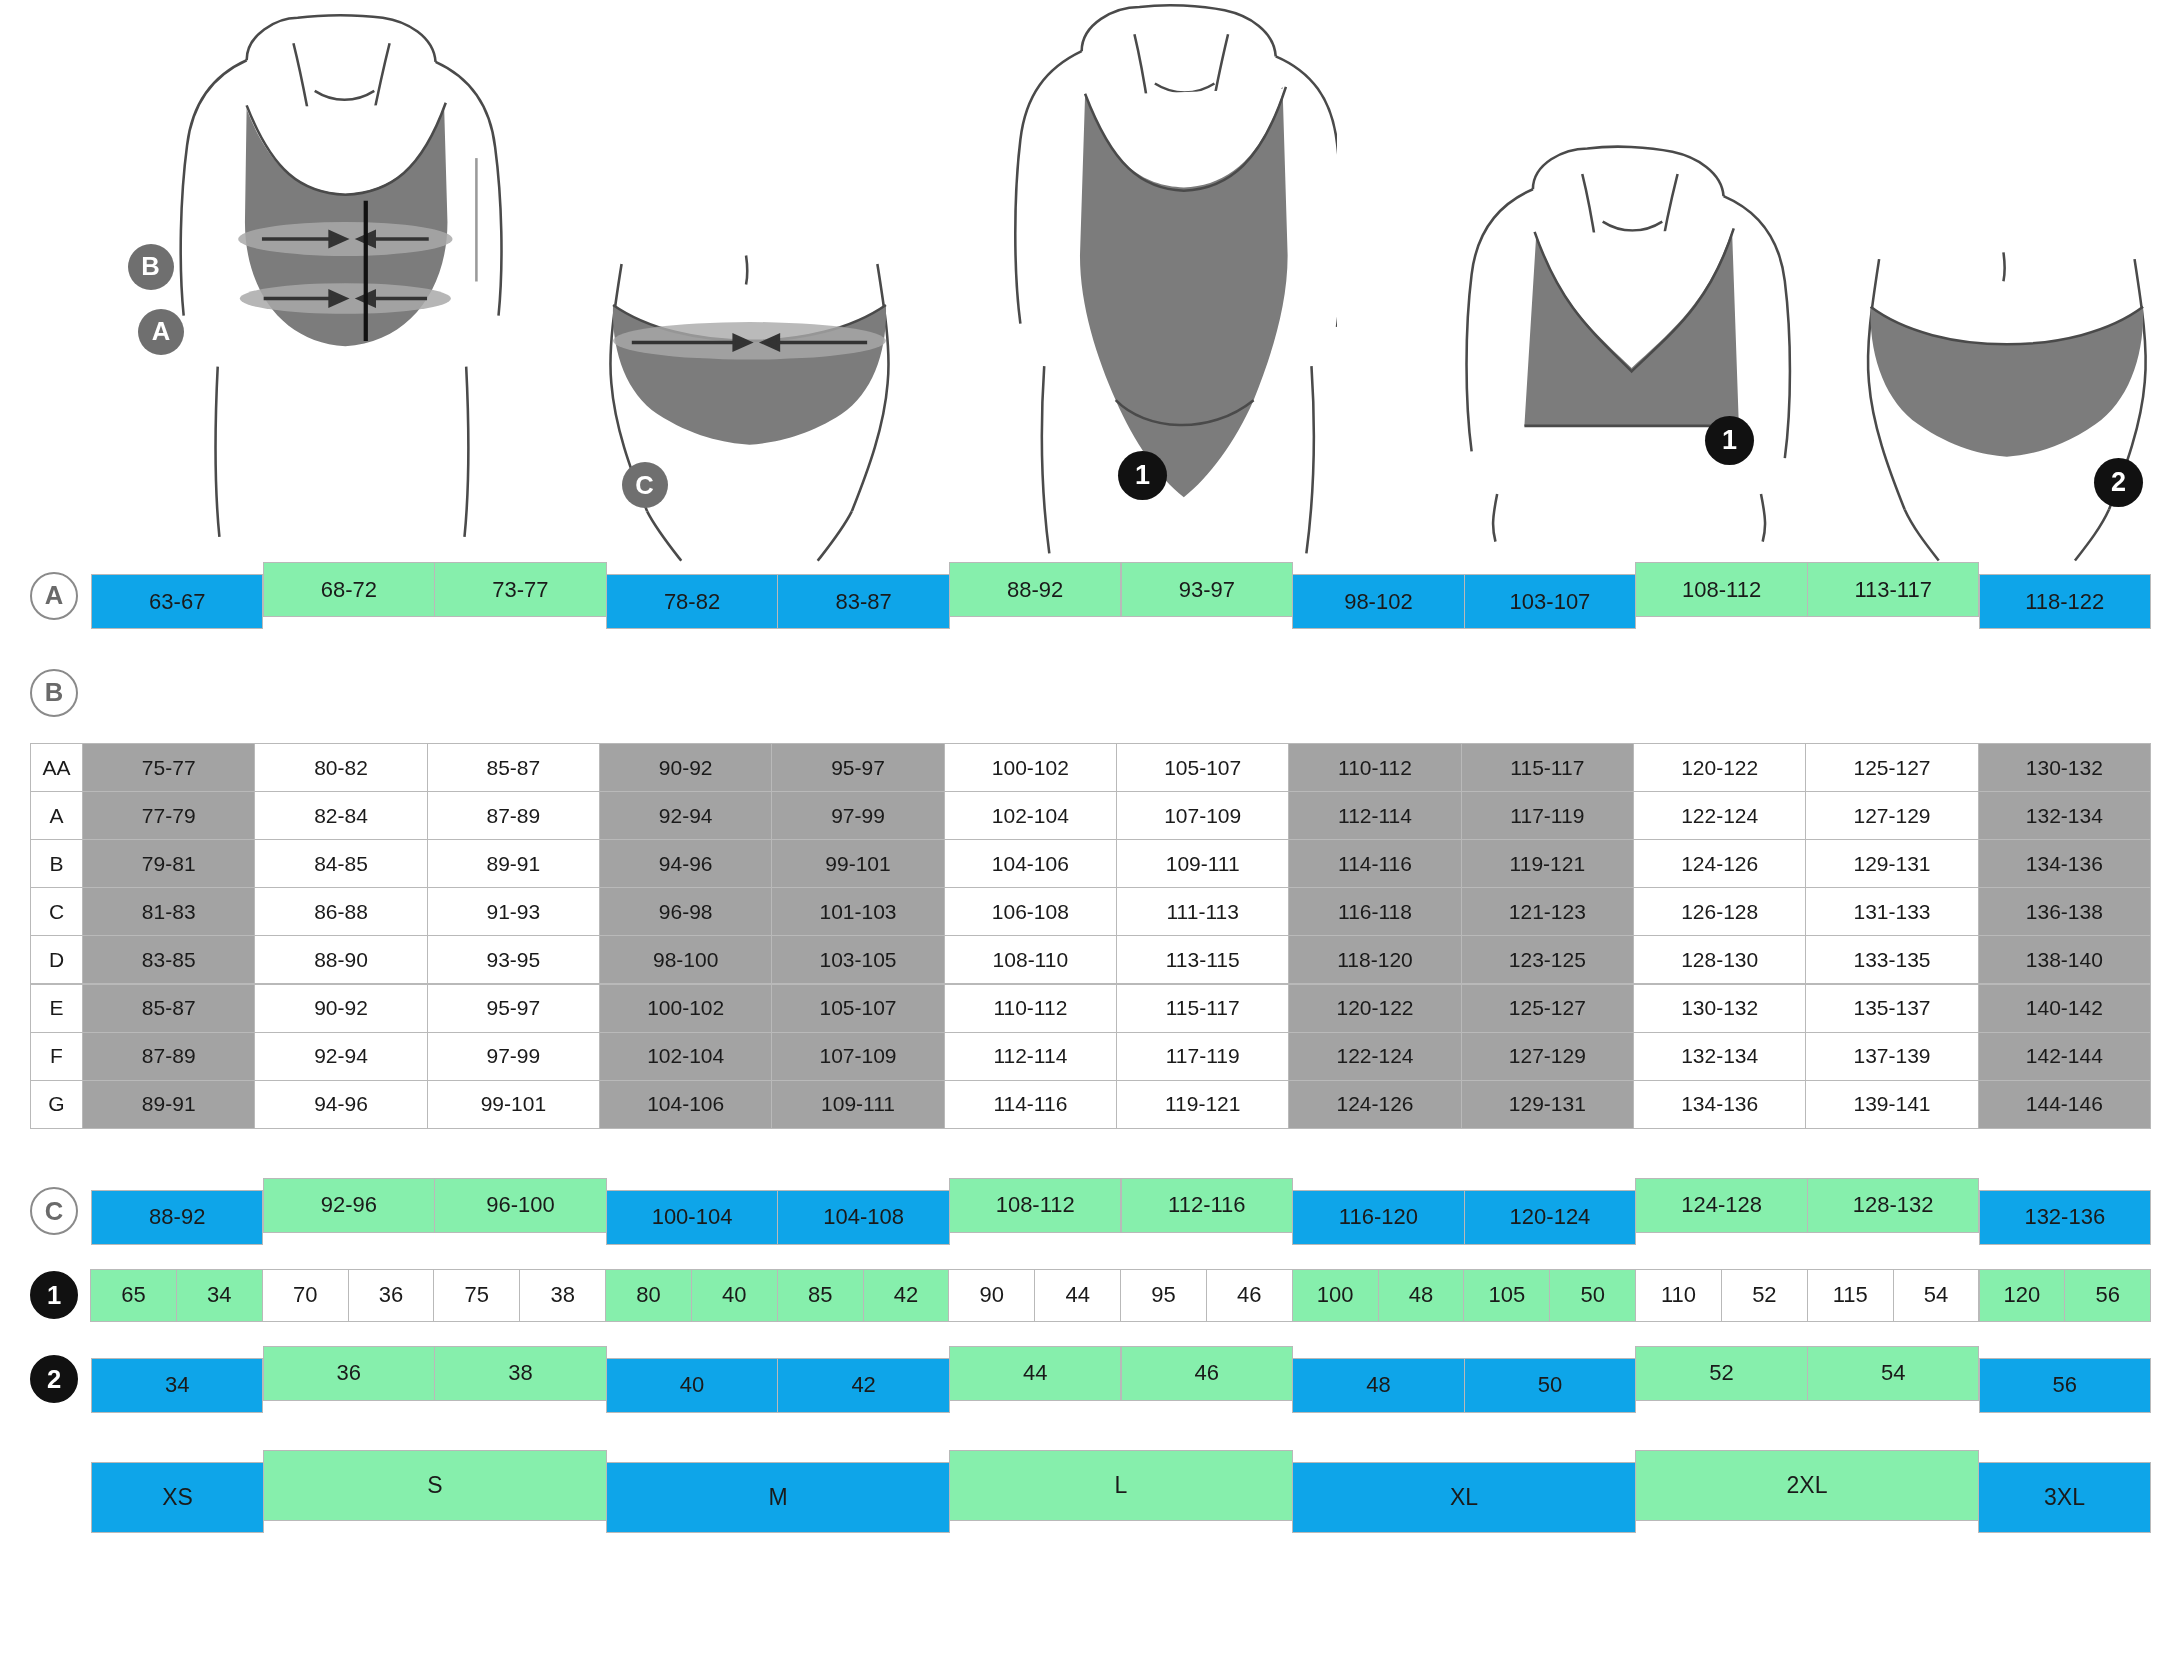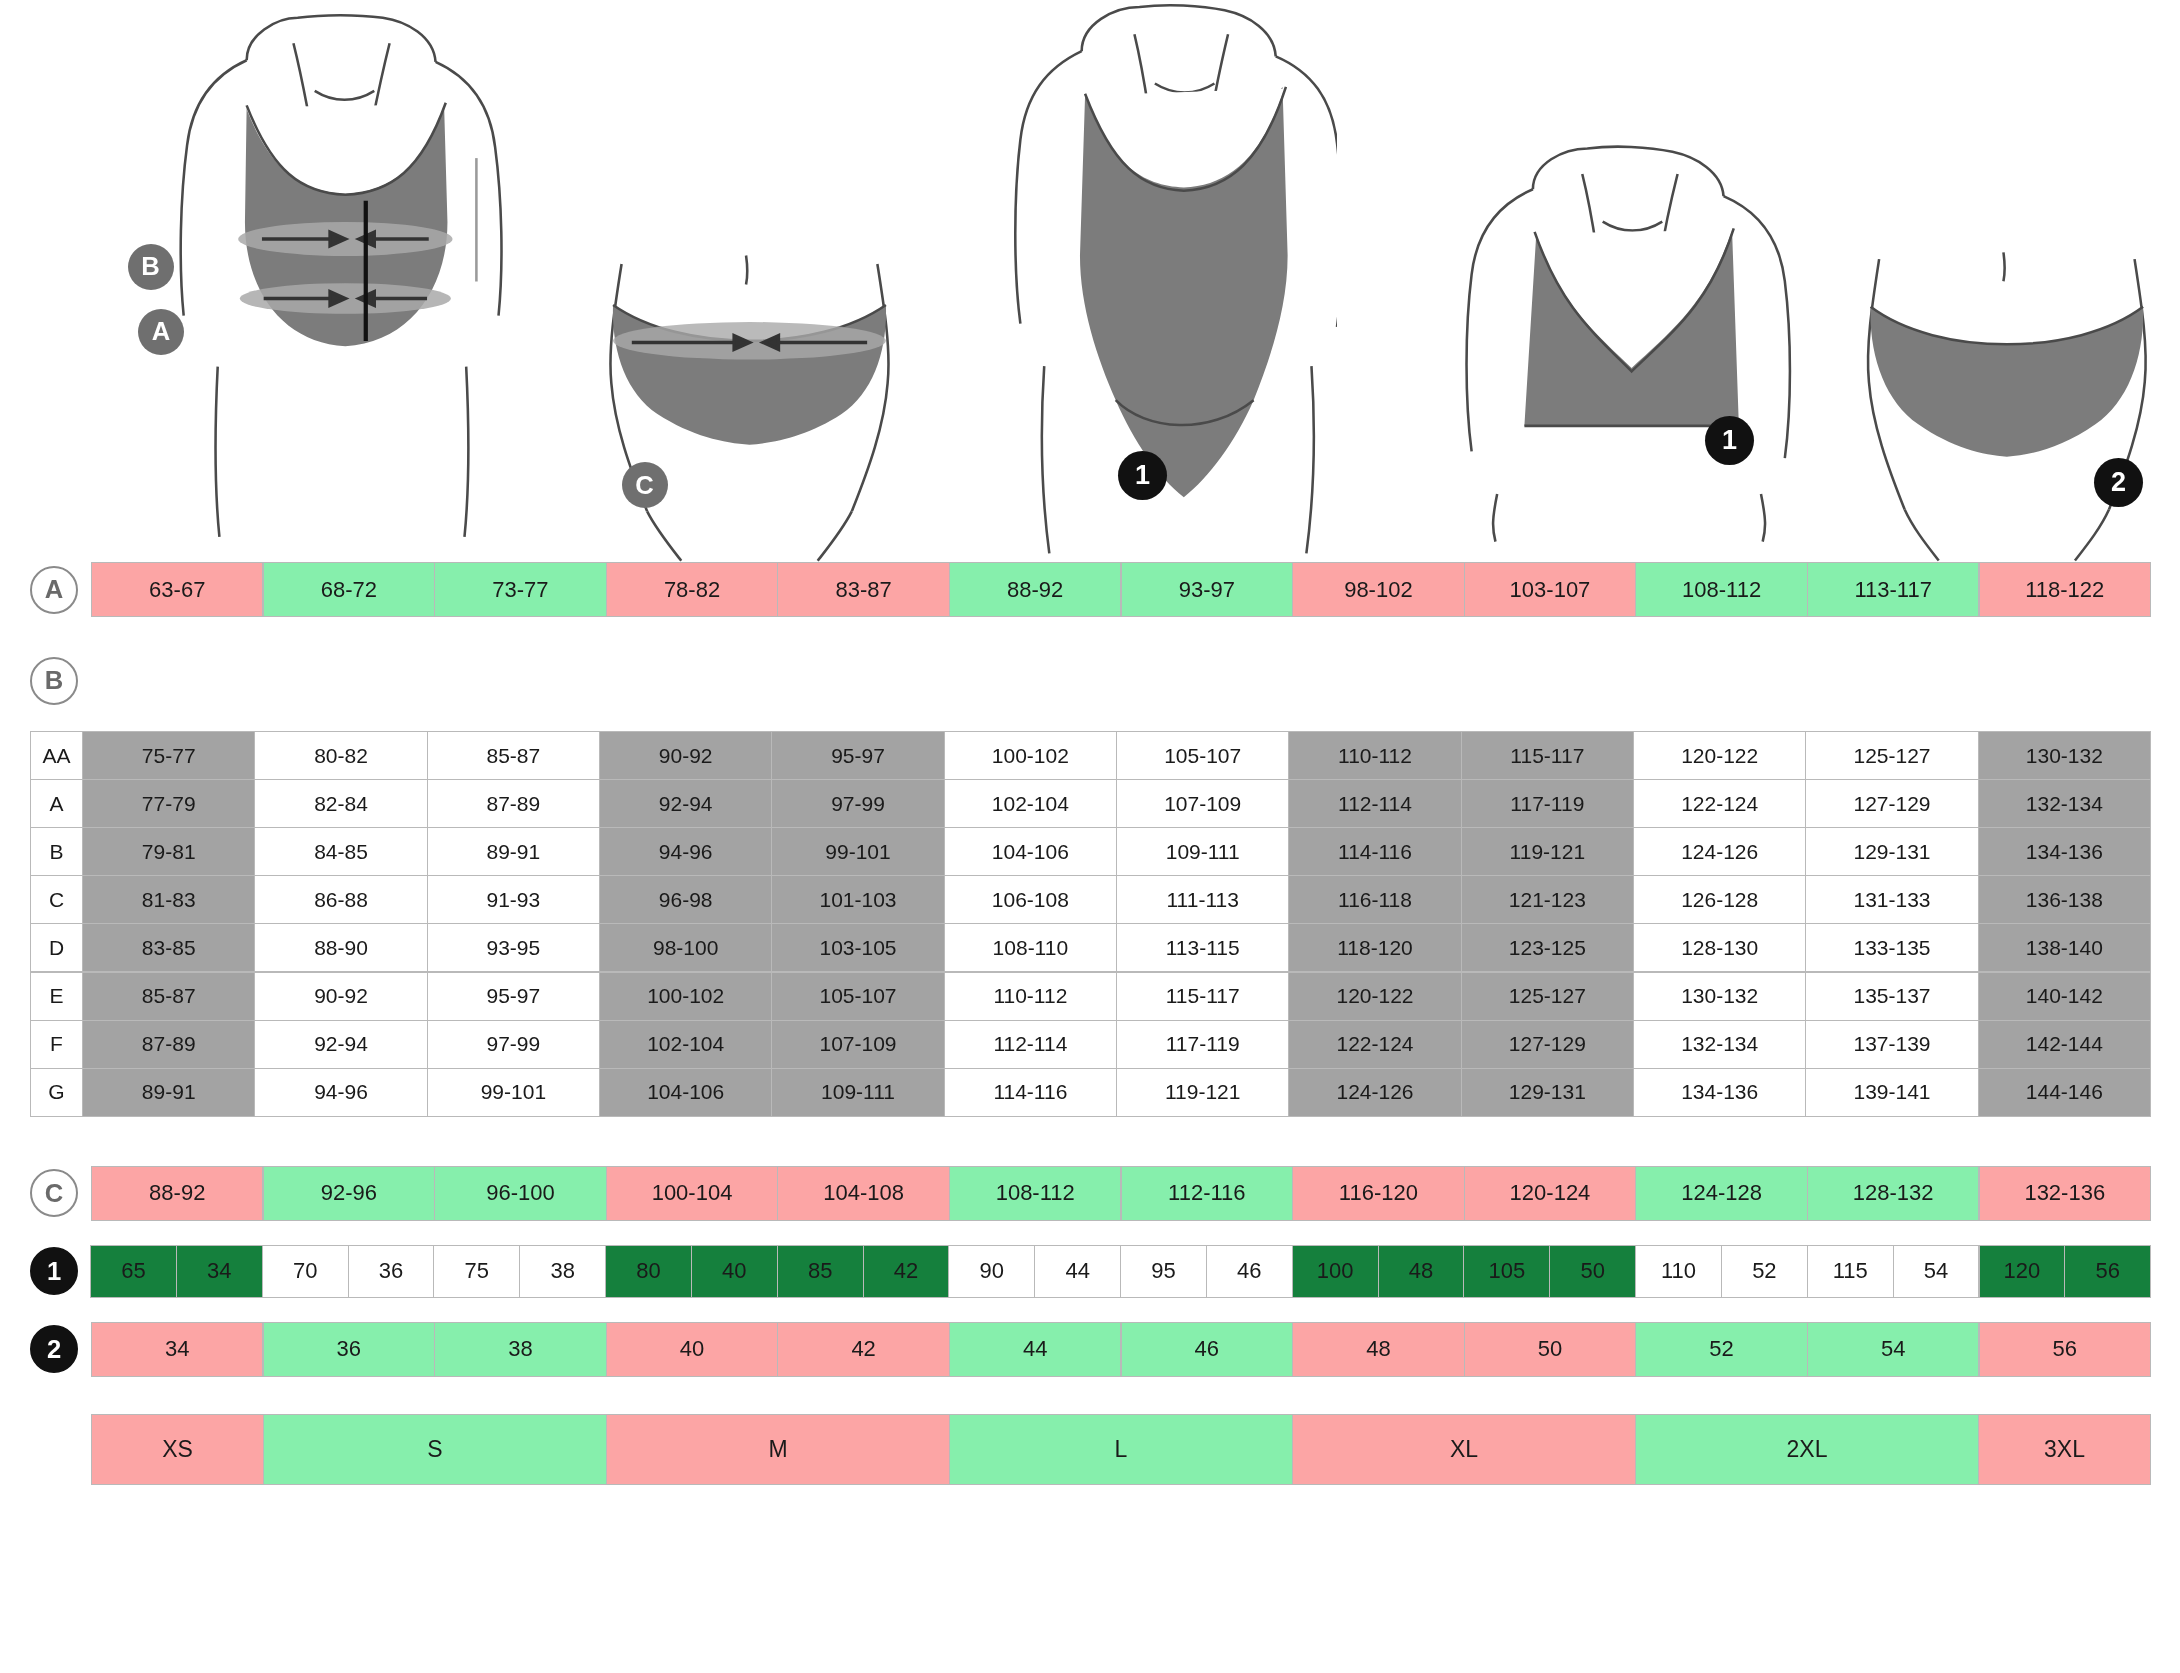--- a/index.html
+++ b/index.html
@@ -94,21 +94,21 @@
     box-sizing: border-box;
     height: 55px;
     display: flex;
     align-items: center;
     justify-content: center;
     font-size: 22px;
     background: #86efac;
     margin-left: -0.9px;
   }
   .cell:first-child { margin-left: 0; }
-  .cell.shade { background: #fca5a5; }
+  .cell.shade { background: #0ea5e9; margin-top: 12px; }
 
   
   .matrix {
     width: 2121px;
     margin: 0 auto;
   }
   .mrow {
     display: flex;
   }
   .mlabel {
@@ -151,21 +151,21 @@
     border: 0.9px solid #b9b9b9;
     box-sizing: border-box;
     height: 53px;
     display: flex;
     align-items: center;
     justify-content: center;
     font-size: 22px;
     background: #fff;
     margin-left: -0.9px;
   }
-  .pcell.shade { background: #15803d; }
+  .pcell.shade { background: #86efac; }
 
   .spacer-sm { height: 24px; }
   .spacer-md { height: 37px; }
   .spacer-lg { height: 49px; }
 
   .label-only {
     display: flex;
     align-items: center;
     height: 53px;
   }

